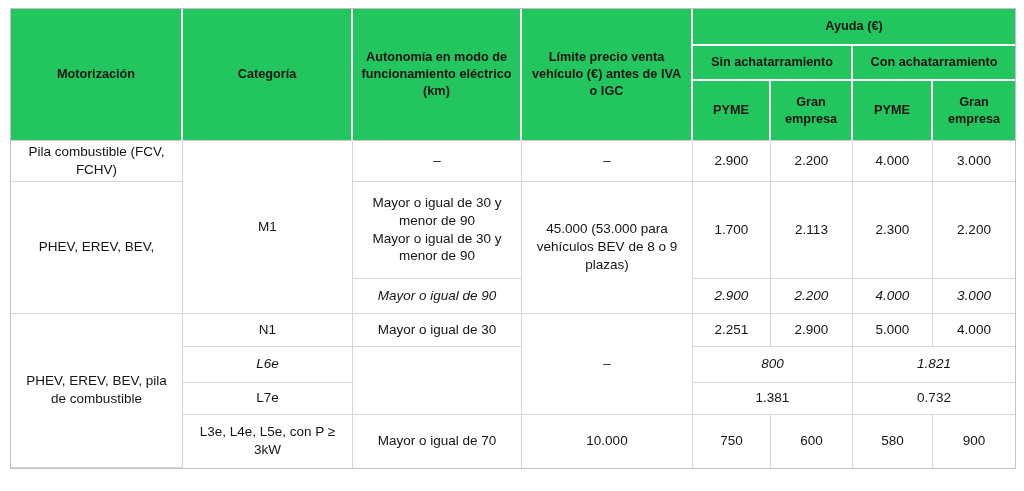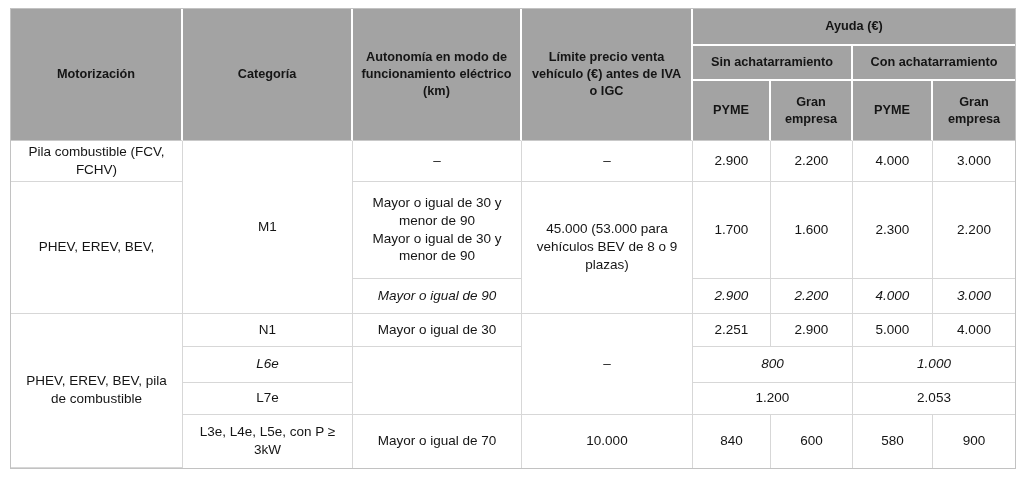--- a/index.html
+++ b/index.html
@@ -11,21 +11,21 @@
   table#subsidy {
     position:absolute; left:10px; top:8px; width:1004px;
     border-spacing:0; table-layout:fixed;
     border:1px solid #c2c2c2;
   }
   th, td {
     box-sizing:border-box; text-align:center; vertical-align:middle;
     padding:2px 6px; overflow:hidden;
   }
   th {
-    background:#a3a3a3; font-weight:bold; font-size:12.7px; line-height:1.32;
+    background:#22c55e; font-weight:bold; font-size:12.7px; line-height:1.32;
     border-right:2px solid #ffffff; border-bottom:2px solid #ffffff;
   }
   td {
     background:#ffffff; font-size:13.5px; line-height:1.32;
     border-right:1px solid #d7d7d7; border-bottom:1px solid #d7d7d7;
   }
   th.hb { border-bottom:1px solid #c9c9c9;margin-left:31px; }      
   th.lastcol, td.lastcol { border-right:none; }    
   tr.lastrow td { border-bottom:none; }            
   td.pre { white-space:pre-line;text-align:center; }
@@ -78,21 +78,21 @@
     <td>4.000</td>
     <td class="lastcol">3.000</td>
   </tr>
 
   <tr class="br2">
     <td rowspan="2">PHEV, EREV, BEV,</td>
     <td class="pre">Mayor o igual de 30 y menor de 90
 Mayor o igual de 30 y menor de 90</td>
     <td rowspan="2">45.000 (53.000 para vehículos BEV de 8 o 9 plazas)</td>
     <td>1.700</td>
-    <td>1.600</td>
+    <td>2.113</td>
     <td>2.300</td>
     <td class="lastcol">2.200</td>
   </tr>
 
   <tr class="br3">
     <td>Mayor o igual de 90</td>
     <td>2.900</td>
     <td>2.200</td>
     <td>4.000</td>
     <td class="lastcol">3.000</td>
@@ -106,32 +106,32 @@
     <td>2.251</td>
     <td>2.900</td>
     <td>5.000</td>
     <td class="lastcol">4.000</td>
   </tr>
 
   <tr class="br5">
     <td>L6e</td>
     <td rowspan="2"></td>
     <td colspan="2">800</td>
-    <td colspan="2" class="lastcol">1.000</td>
+    <td colspan="2" class="lastcol">1.821</td>
   </tr>
 
   <tr class="br6">
     <td>L7e</td>
-    <td colspan="2">1.200</td>
-    <td colspan="2" class="lastcol">2.053</td>
+    <td colspan="2">1.381</td>
+    <td colspan="2" class="lastcol">0.732</td>
   </tr>
 
   <tr class="br7 lastrow">
     <td>L3e, L4e, L5e, con P ≥ 3kW</td>
     <td>Mayor o igual de 70</td>
     <td>10.000</td>
-    <td>840</td>
+    <td>750</td>
     <td>600</td>
     <td>580</td>
     <td class="lastcol">900</td>
   </tr>
 </tbody>
   </table>
 
 </body></html>

